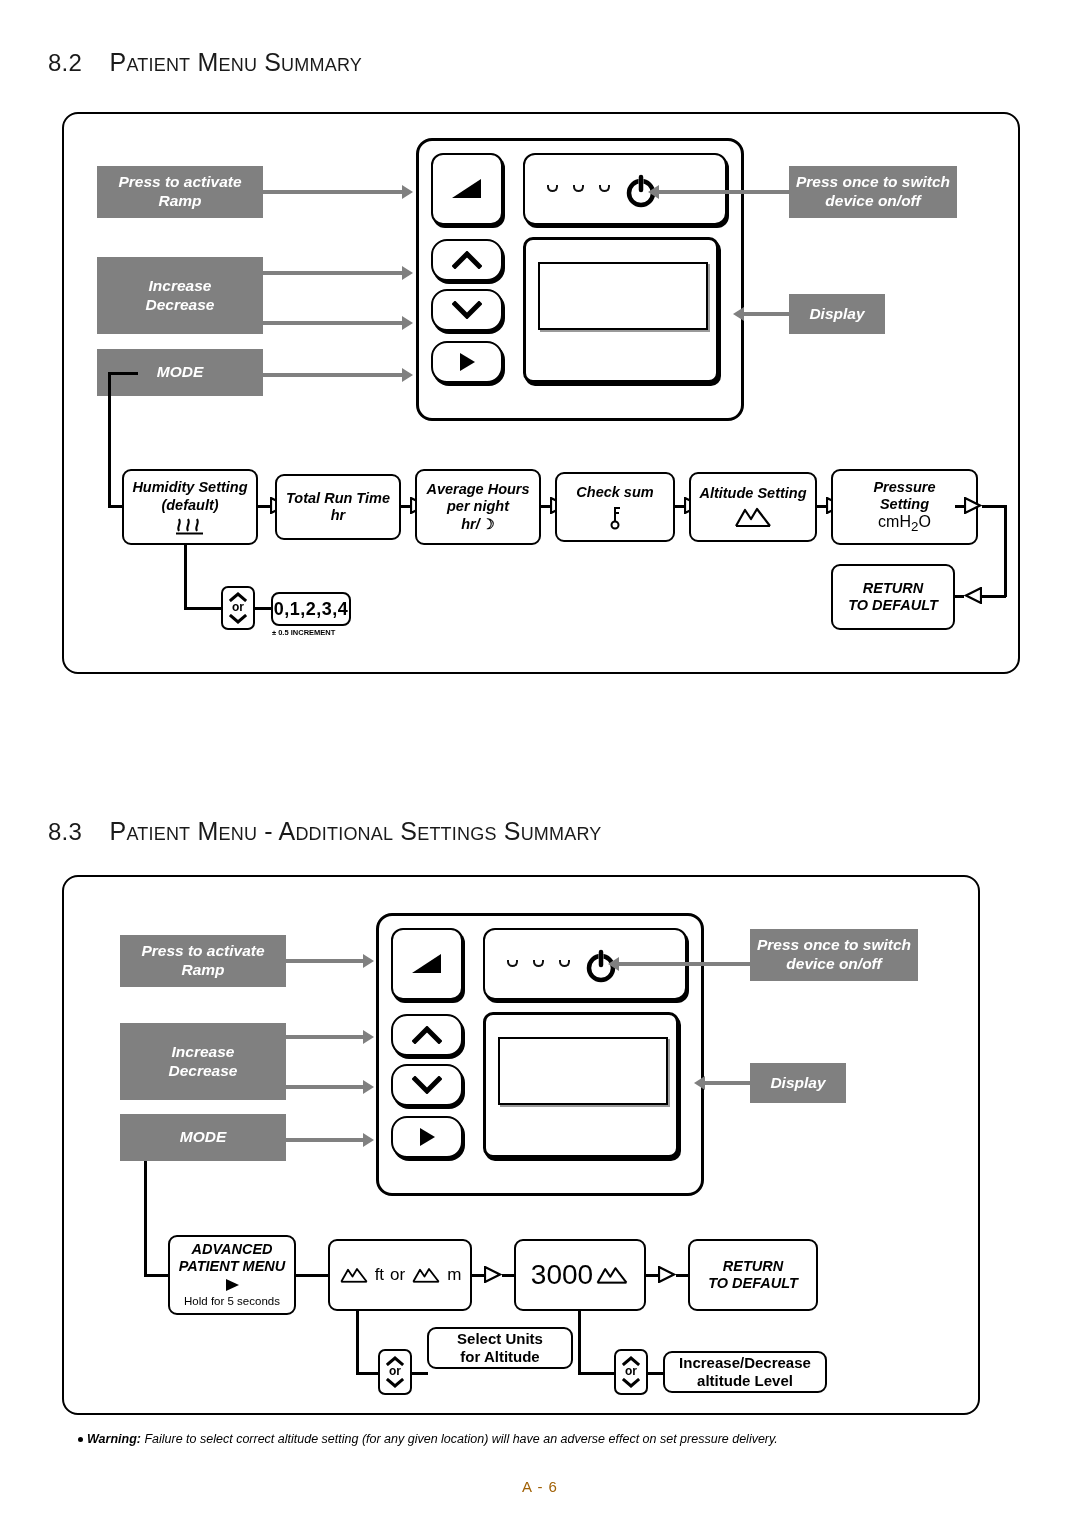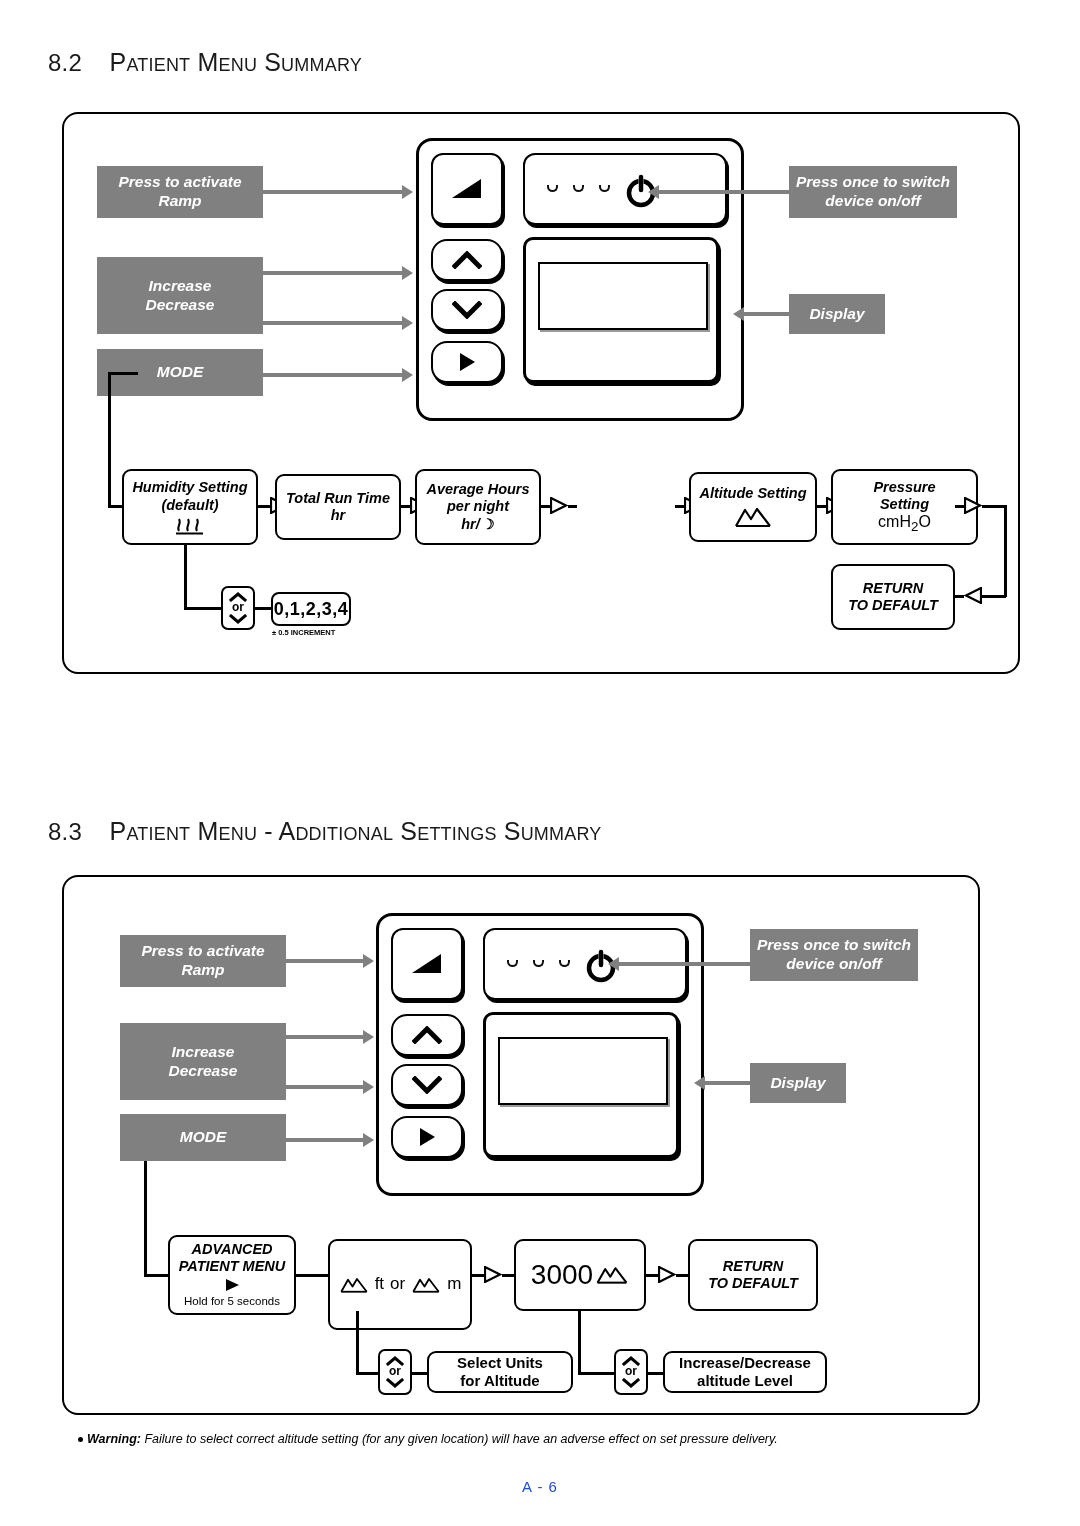--- a/index.html
+++ b/index.html
@@ -219,21 +219,21 @@
     background: #000;
     border-radius: 50%;
     margin-right: 4px;
     vertical-align: middle;
   }
   .footer {
     position: absolute;
     width: 100%;
     text-align: center;
     font-size: 15px;
-    color: #1d4ed8;
+    color: #a16207;
     letter-spacing: 1px;
   }
 
   .icon-txt {
     font-style: normal;
     font-weight: normal;
   }
   .unit-lbl {
     font-size: 17px;
     font-style: normal;
@@ -375,20 +375,29 @@
     </div>
 
     <div class="bline h" style="left:477px; top:391px; width:9px;"></div>
     <div class="tri" style="left:486px; top:383px;">
       <svg width="18" height="17" viewBox="0 0 18 17">
           <polygon points="1,1 16,8.5 1,16" fill="#fff" stroke="#000" stroke-width="2.2"></polygon>
         </svg>
     </div>
     <div class="bline h" style="left:504px; top:391px; width:9px;"></div>
 
+    <div class="fbox" style="left:491px; top:358px; width:120px; height:70px;">
+      <span>Check sum</span>
+      <svg width="16" height="26" viewBox="0 0 16 26" style="margin-top:2px;">
+        <line x1="8" y1="3" x2="8" y2="18" stroke="#000" stroke-width="2"></line>
+        <line x1="8" y1="4" x2="13" y2="4" stroke="#000" stroke-width="2"></line>
+        <line x1="8" y1="9" x2="12" y2="9" stroke="#000" stroke-width="2"></line>
+        <circle cx="8" cy="21" r="3.5" fill="none" stroke="#000" stroke-width="2"></circle>
+      </svg>
+    </div>
 
     <div class="bline h" style="left:611px; top:391px; width:9px;"></div>
     <div class="tri" style="left:620px; top:383px;">
       <svg width="18" height="17" viewBox="0 0 18 17">
           <polygon points="1,1 16,8.5 1,16" fill="#fff" stroke="#000" stroke-width="2.2"></polygon>
         </svg>
     </div>
     <div class="bline h" style="left:638px; top:391px; width:9px;"></div>
 
     <div class="fbox" style="left:625px; top:358px; width:128px; height:70px;">
@@ -542,21 +551,21 @@
       <span>ADVANCED</span>
       <span>PATIENT MENU</span>
       <svg width="20" height="16" viewBox="0 0 20 16" style="margin-top:2px;">
         <polygon points="4,2 17,8 4,14" fill="#000"></polygon>
       </svg>
       <span class="hold-note">Hold for 5 seconds</span>
     </div>
 
     <div class="bline h" style="left:232px; top:397px; width:36px;"></div>
 
-    <div class="fbox" style="left:264px; top:362px; width:144px; height:91px; flex-direction:row; gap:6px;">
+    <div class="fbox" style="left:264px; top:362px; width:144px; height:72px; flex-direction:row; gap:6px;">
       <svg width="30" height="20" viewBox="0 0 40 24">
         <polyline points="3,21 12,5 18,14 24,4 37,21" fill="none" stroke="#000" stroke-width="2.4" stroke-linejoin="round"></polyline>
         <line x1="3" y1="21" x2="37" y2="21" stroke="#000" stroke-width="2.4"></line>
       </svg>
       <span class="unit-lbl">ft</span>
       <span class="unit-lbl">or</span>
       <svg width="30" height="20" viewBox="0 0 40 24">
         <polyline points="3,21 12,5 18,14 24,4 37,21" fill="none" stroke="#000" stroke-width="2.4" stroke-linejoin="round"></polyline>
         <line x1="3" y1="21" x2="37" y2="21" stroke="#000" stroke-width="2.4"></line>
       </svg>
@@ -597,21 +606,21 @@
     <div class="orbox" style="left:314px; top:472px; width:34px; height:46px;">
       <svg width="18" height="10" viewBox="0 0 18 10">
         <polyline points="2,8 9,2 16,8" fill="none" stroke="#000" stroke-width="3" stroke-linecap="square"></polyline>
       </svg>
       <span style="font-size:12px;">or</span>
       <svg width="18" height="10" viewBox="0 0 18 10">
         <polyline points="2,2 9,8 16,2" fill="none" stroke="#000" stroke-width="3" stroke-linecap="square"></polyline>
       </svg>
     </div>
     <div class="bline h" style="left:348px; top:495px; width:16px;"></div>
-    <div class="fbox plain" style="left:363px; top:474px; width:146px; height:42px;">
+    <div class="fbox plain" style="left:363px; top:450px; width:146px; height:42px;">
       <span>Select Units</span>
       <span>for Altitude</span>
     </div>
 
     <div class="bline v" style="left:514px; top:434px; height:64px;"></div>
     <div class="bline h" style="left:514px; top:495px; width:40px;"></div>
     <div class="orbox" style="left:550px; top:472px; width:34px; height:46px;">
       <svg width="18" height="10" viewBox="0 0 18 10">
         <polyline points="2,8 9,2 16,8" fill="none" stroke="#000" stroke-width="3" stroke-linecap="square"></polyline>
       </svg>

